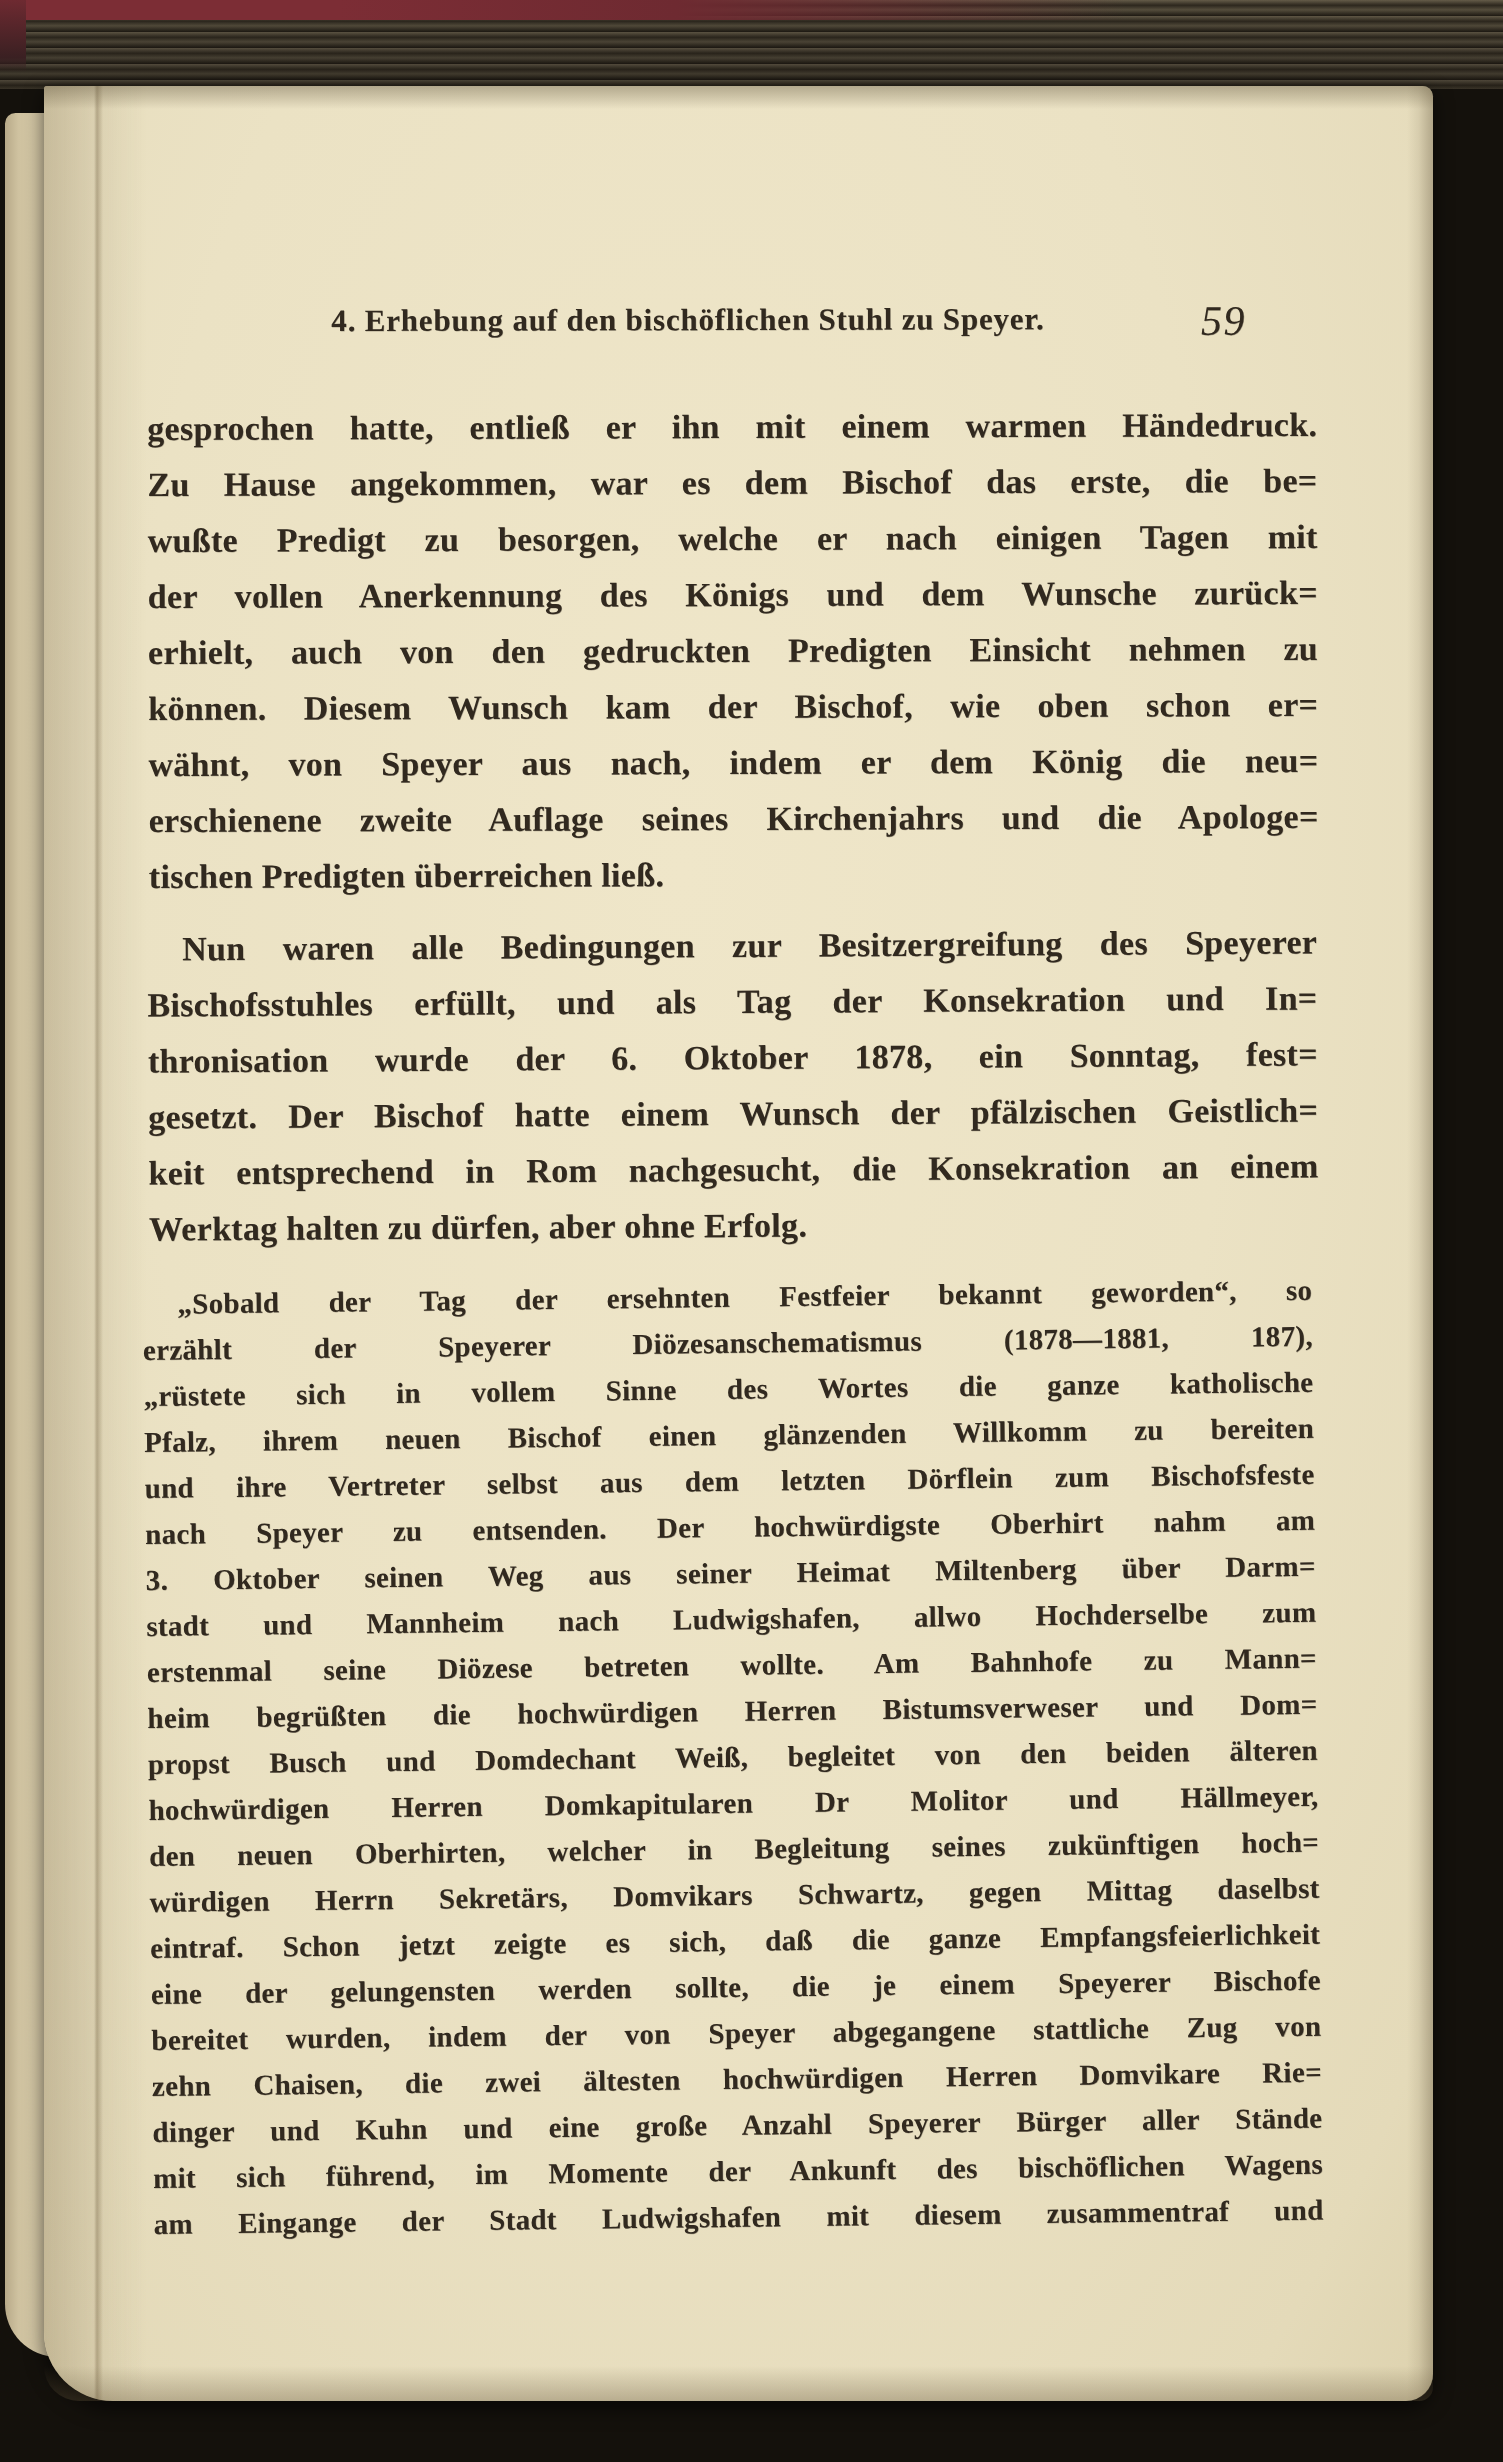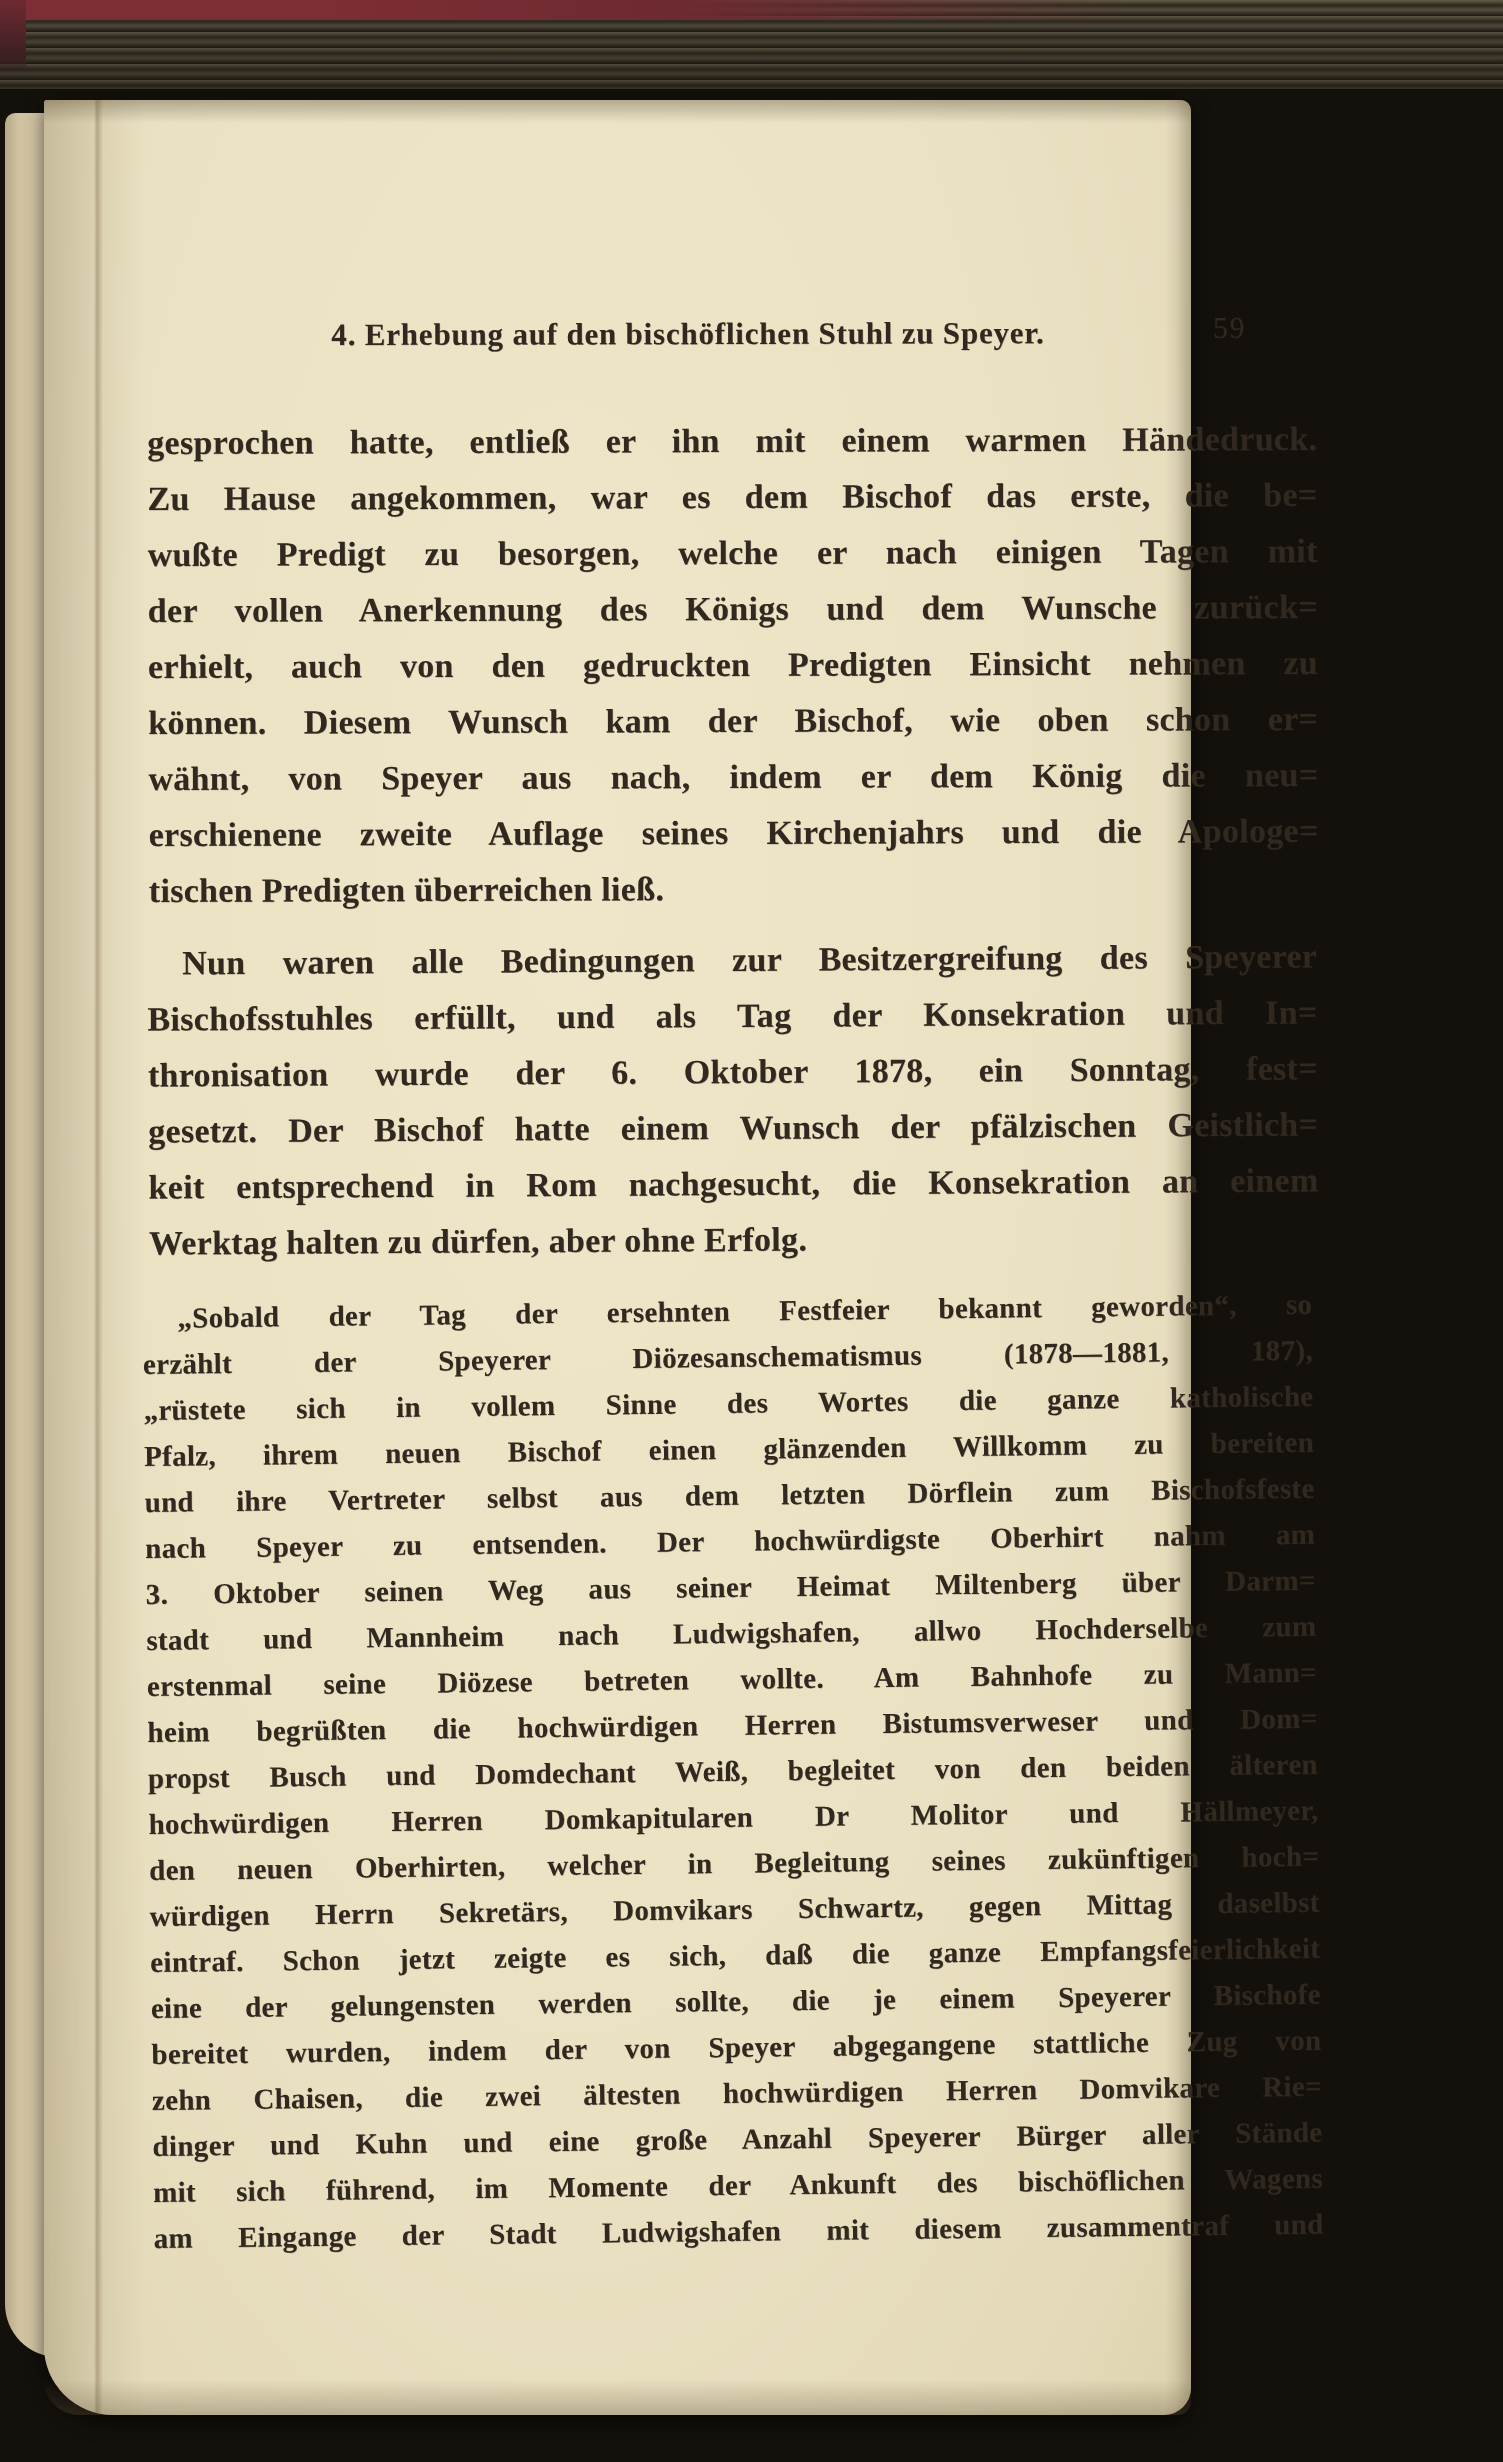--- a/index.html
+++ b/index.html
@@ -26,21 +26,21 @@
     background:linear-gradient(180deg,#6e2a31,#3a2022 80%,rgba(58,32,34,0));
   }
   
   .under-pages{
     position:absolute;left:4.5px;top:113px;width:53px;height:2244px;
     background:linear-gradient(90deg,#b7a988 0%,#cfc2a0 25%,#dacdab 100%);
     border-radius:10.5px 0 0 53px;
   }
   
   .page{
-    position:absolute;left:44px;top:100px;width:1147px;height:2315px;
+    position:absolute;left:44px;top:86px;width:1389px;height:2315px;
     background:
       radial-gradient(ellipse at 46% 34%, #efe6c9 0%, #ebe2c4 52%, #e4dab9 88%, #ddd2ae 100%);
     border-radius:3px 10.5px 27px 69px;
     box-shadow:0 7.5px 19.5px rgba(0,0,0,.6);
   }
   
   .gutter{
     position:absolute;left:0;top:0;bottom:0;width:128px;pointer-events:none;
     background:
       linear-gradient(90deg, rgba(255,255,255,0) 50px, rgba(112,94,62,.38) 53px, rgba(112,94,62,0) 59px),
@@ -74,21 +74,21 @@
     position:relative;margin-top:216px;height:47px;
     display:flex;align-items:baseline;justify-content:center;
     transform:rotate(-0.15deg);
   }
   .header-title{
     font-weight:bold;font-size:31px;letter-spacing:0.8px;white-space:nowrap;
     margin-right:90px;
   }
   .page-number{
     position:absolute;right:72px;top:-4.5px;
-    font-size:30px;font-weight:normal;letter-spacing:1.5px;
+    font-size:42px;font-weight:normal;letter-spacing:1.5px;font-style:italic;
   }
   .para{font-weight:bold;}
   .para .line{
     text-align:justify;text-align-last:justify;white-space:normal;
     letter-spacing:0.3px;
   }
   .para .line.flush{text-align-last:left;}
   .para.indent .line.first{text-indent:35px;}
   .para.large{font-size:34px;line-height:56px;}
   .para.small{font-size:29px;line-height:46px;}

